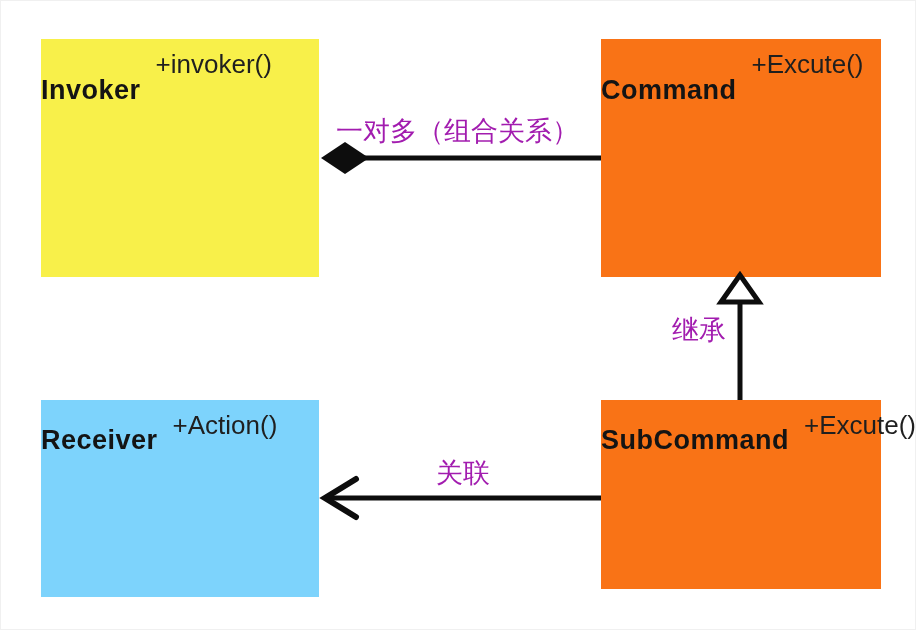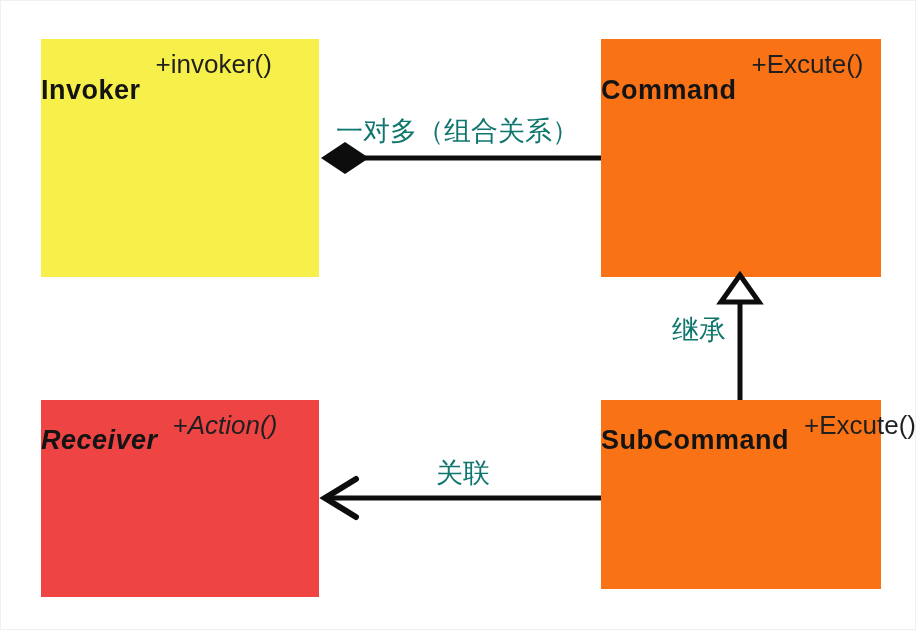--- a/index.html
+++ b/index.html
@@ -13,21 +13,21 @@
     box-sizing:border-box;
   }
   .uml-class{
     position:absolute;
     display:flex;
     flex-direction:row;
     box-sizing:border-box;
   }
   .bg-yellow{background:#f8f04a;}
   .bg-green{background:#f97316;}
-  .bg-blue{background:#ef4444;font-style:italic;}
+  .bg-blue{background:#7dd3fc;}
   .uml-title{
     display:flex;align-items:center;justify-content:center;
     font-size:27px;font-weight:700;color:#141414;
     letter-spacing:0.5px;
   }
   .t-title{height:102px;}
   .b-title{height:81px;}
   .sep{height:5px;background:#0d0d0d;}
   .t-mid{height:30px;}
   .b-mid{height:29px;}
@@ -36,21 +36,21 @@
     font-size:26px;color:#1f1f1f;
     padding:10px 0 0 15px;
   }
   .pos-invoker   {left:40px;  top:38px;  width:278px; height:238px;}
   .pos-command   {left:600px; top:38px;  width:280px; height:238px;}
   .pos-receiver  {left:40px;  top:399px; width:278px; height:197px;}
   .pos-subcommand{left:600px; top:399px; width:280px; height:189px;}
   .overlay{position:absolute;left:0;top:0;width:916px;height:630px;pointer-events:none;}
   .rel-label{
     position:absolute;
-    font-size:27px;color:#0f766e;
+    font-size:27px;color:#a21caf;
     white-space:nowrap;
   }
   .lbl-composition{left:334px;top:112px;width:245px;text-align:center;}
   .lbl-inheritance{left:664px;top:311px;width:68px;text-align:center;}
   .lbl-association{left:410px;top:454px;width:104px;text-align:center;}
 </style>
 </head>
 <body>
 
 <div class="canvas">

